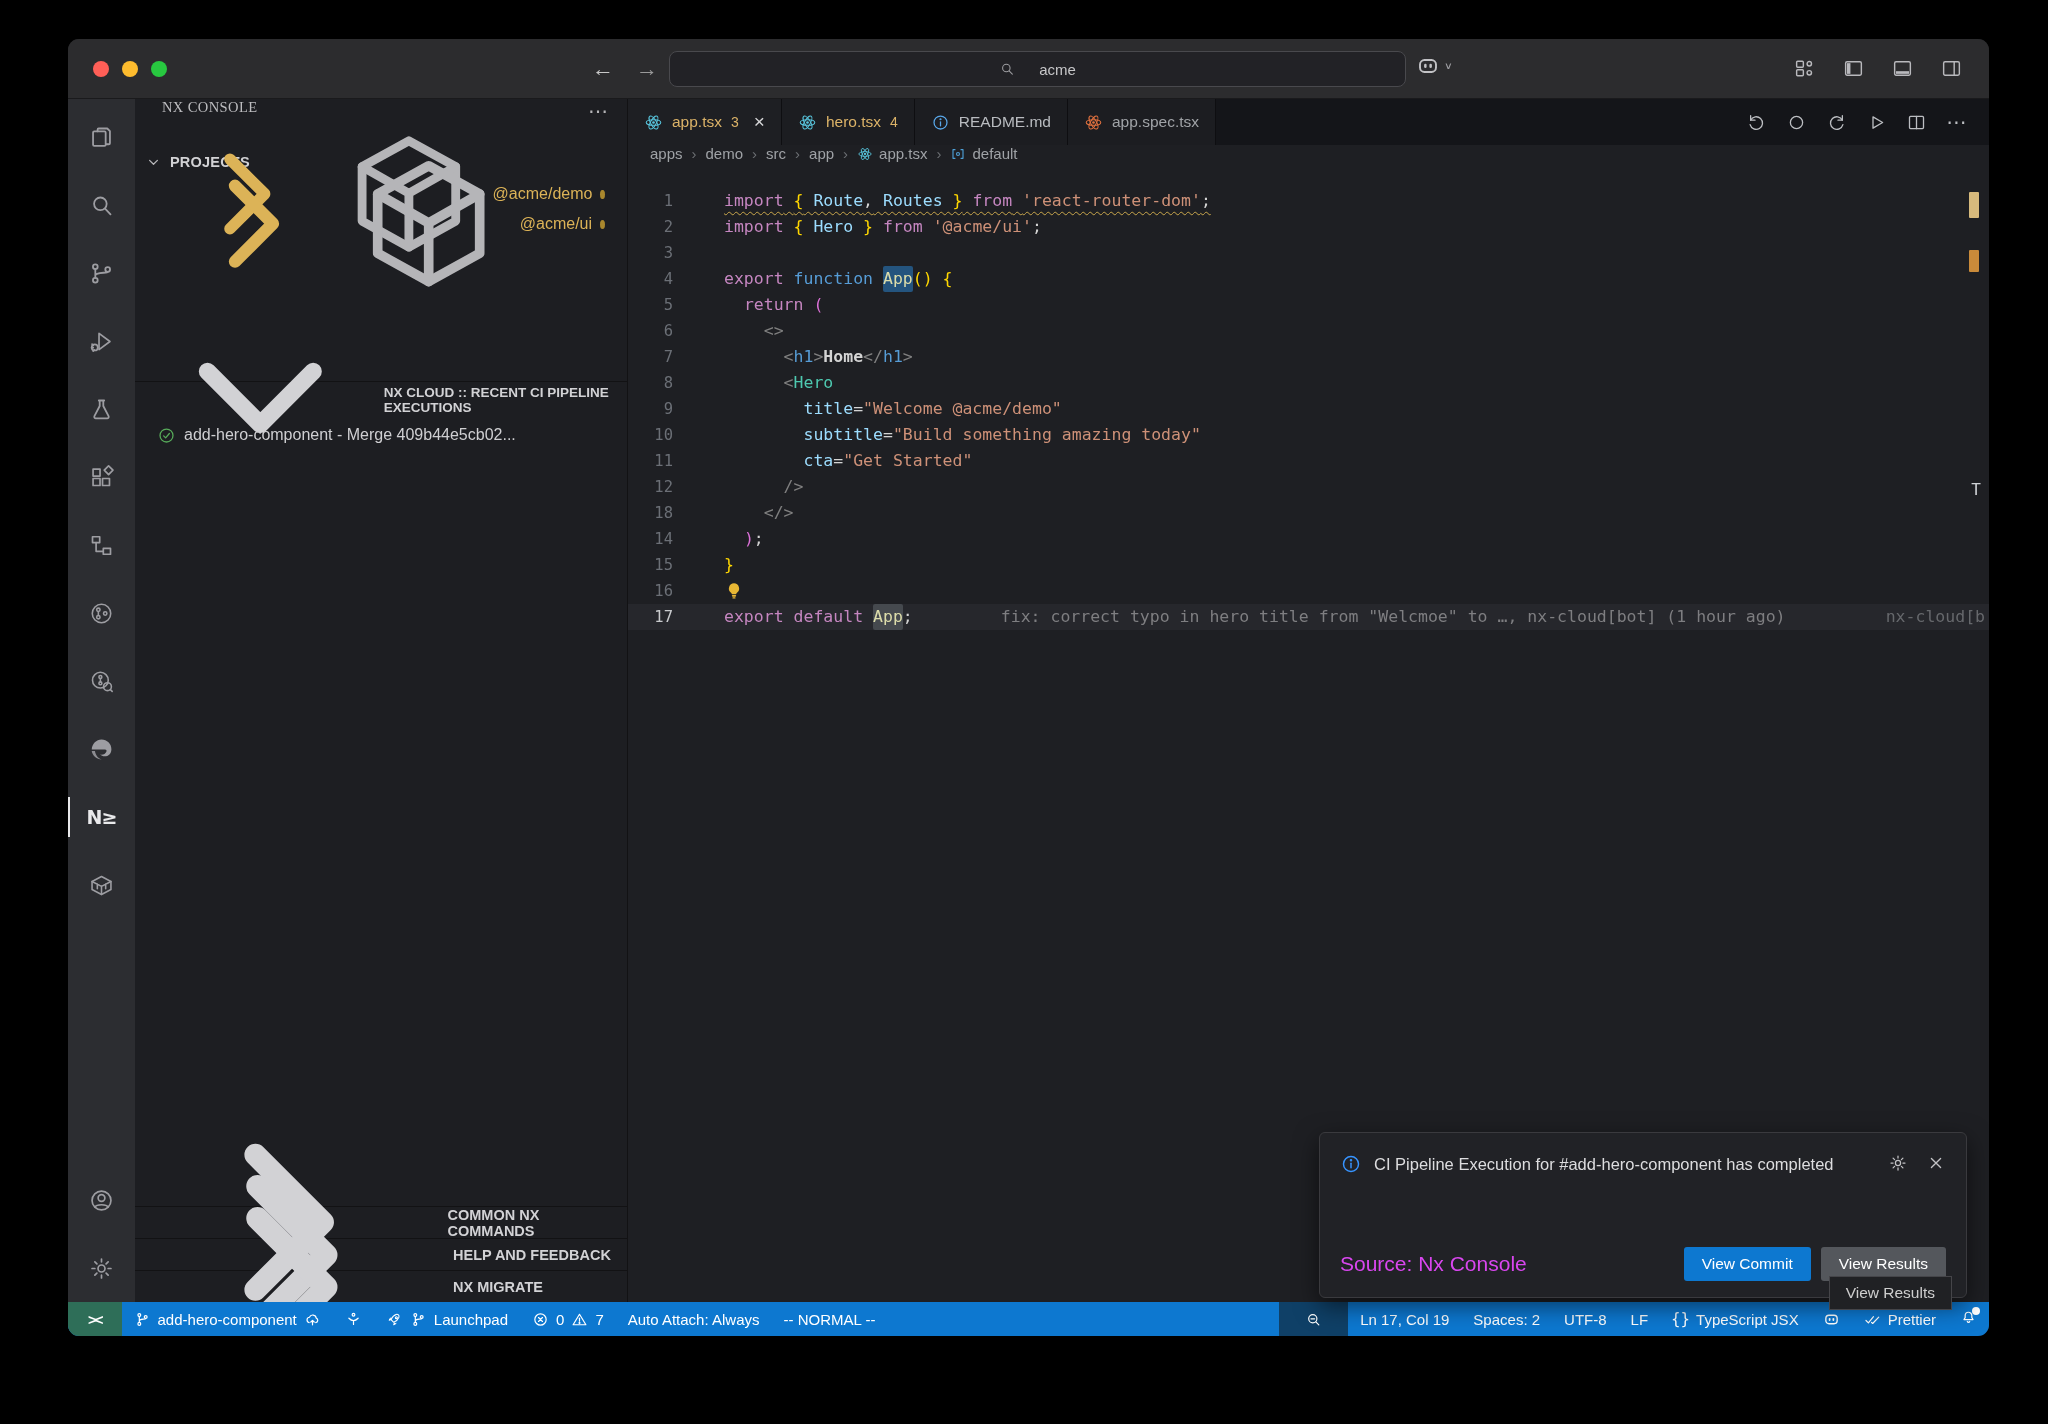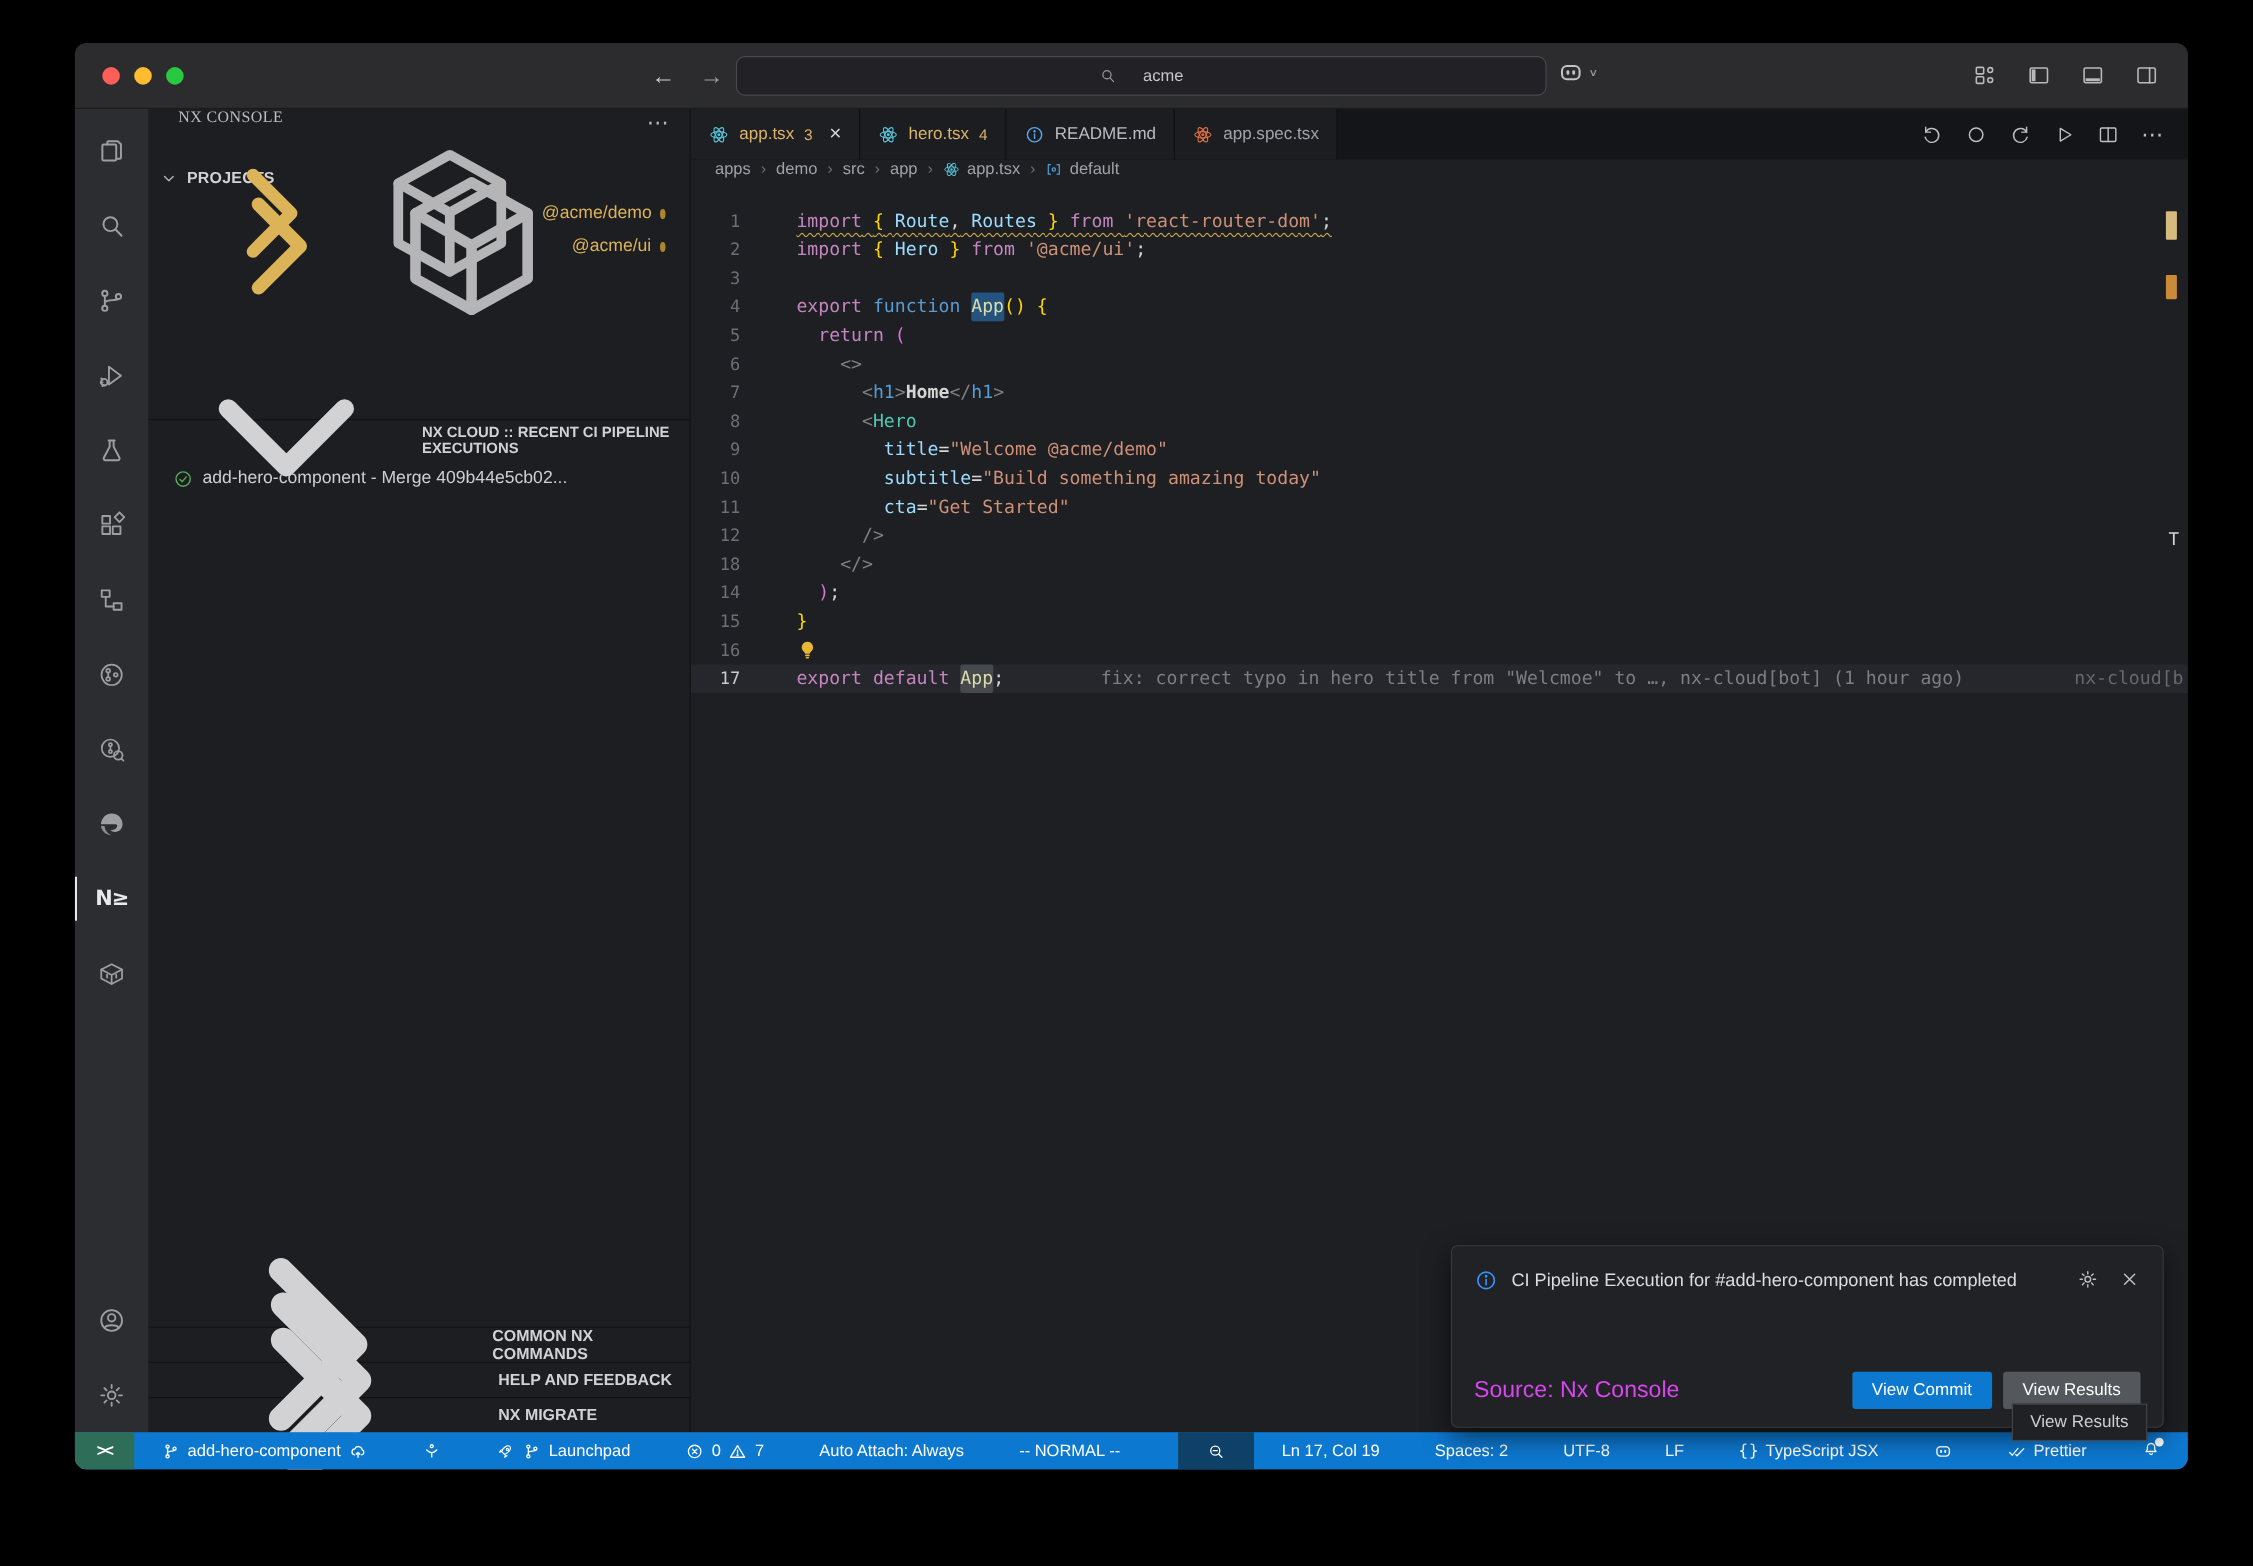--- a/index.html
+++ b/index.html
@@ -86,21 +86,21 @@
   .wavy{text-decoration:underline;text-decoration-style:wavy;text-decoration-color:#c8a64b;text-decoration-thickness:1.4px;text-underline-offset:5px;}
   .bulb{width:20px;height:20px;display:inline-block;}
   .ghost{position:absolute;right:4px;color:#66686c;}
   .ruler-mark{position:absolute;right:10px;width:10px;border-radius:1px;}
   .t-mark{position:absolute;right:8px;color:#cfd2d6;font-size:16px;font-family:"DejaVu Sans Mono",monospace;}
 
   
   .statusbar{height:34px;flex:0 0 34px;background:#0d78d0;display:flex;align-items:stretch;color:#fff;font-size:15px;}
   .sb-left,.sb-right{display:flex;align-items:stretch;}
   .sb-left{flex:1;min-width:0;}
-  .sb-seg{display:flex;align-items:center;gap:7px;padding:0 25px;}
+  .sb-seg{display:flex;align-items:center;gap:7px;padding:0 12px;}
   .sb-seg .ic{width:17px;height:17px}
   .sb-seg.remote{background:#2e6e58;padding:0 20px;font-weight:700;letter-spacing:-2px;font-size:15px;}
   .sb-seg.zoomseg{background:#0f4067;padding:0 26px;}
   .sb-flexfill{flex:1}
   .bell-wrap{position:relative;}
   .bell-wrap::after{content:"";position:absolute;top:-2px;right:-3px;width:8px;height:8px;border-radius:50%;background:#fff;}
 
   
   .notification{position:absolute;right:22px;bottom:38px;width:648px;height:166px;background:#212226;
                 border:1px solid #3a3a3e;border-radius:6px;box-shadow:0 8px 24px rgba(0,0,0,.55);

